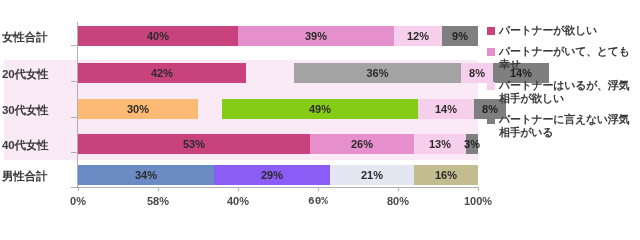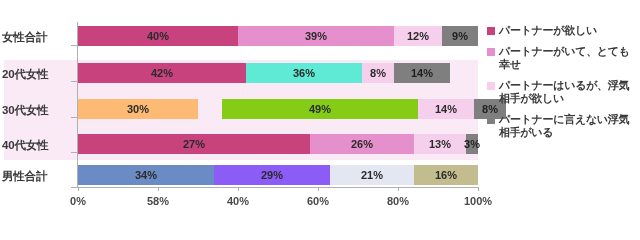--- a/index.html
+++ b/index.html
@@ -188,21 +188,21 @@
           <span>12%</span>
         </div>
         <div class="seg gray" style="width: 36px; background: rgb(127, 127, 127);">
           <span>9%</span>
         </div>
       </div>
       <div class="bar-row" style="top: 63px;">
         <div class="seg" style="width: 168px; background: rgb(200, 66, 126);">
           <span>42%</span>
         </div>
-        <div class="seg" style="width: 116px; background: #5eead4;">
+        <div class="seg" style="width: 167px; background: #a3a3a3; margin-left: 48px;">
           <span>36%</span>
         </div>
         <div class="seg" style="width: 32px; background: rgb(246, 207, 236);">
           <span>8%</span>
         </div>
         <div class="seg gray" style="width: 56px; background: rgb(127, 127, 127);">
           <span>14%</span>
         </div>
       </div>
       <div class="bar-row" style="top: 99px;">
@@ -214,21 +214,21 @@
         </div>
         <div class="seg" style="width: 56px; background: rgb(246, 207, 236);">
           <span>14%</span>
         </div>
         <div class="seg gray" style="width: 32px; background: rgb(127, 127, 127);">
           <span>8%</span>
         </div>
       </div>
       <div class="bar-row" style="top: 134px;">
         <div class="seg" style="width: 232px; background: rgb(200, 66, 126);">
-          <span>27%</span>
+          <span>53%</span>
         </div>
         <div class="seg" style="width: 104px; background: rgb(229, 144, 204);">
           <span>26%</span>
         </div>
         <div class="seg" style="width: 52px; background: rgb(246, 207, 236);">
           <span>13%</span>
         </div>
         <div class="seg gray" style="width: 12px; background: rgb(127, 127, 127);">
           <span>3%</span>
         </div>
@@ -245,21 +245,21 @@
         </div>
         <div class="seg" style="width: 64px; background: rgb(194, 188, 142); text-align: center;">
           <span>16%</span>
         </div>
       </div>
     </div>
   <div id="xtick-labels">
       <div class="xtick-label" style="left: 53px;">0%</div>
       <div class="xtick-label" style="left: 133px;">58%</div>
       <div class="xtick-label" style="left: 213px;">40%</div>
-      <div class="xtick-label" style="left: 293px;">60%</div>
+      <div class="xtick-label" style="left: 293px; font-family: Liberation Mono, monospace;">60%</div>
       <div class="xtick-label" style="left: 373px;">80%</div>
       <div class="xtick-label" style="left: 453px;">100%</div>
     </div>
 
   <div class="legend" id="legend">
       <div class="legend-item">
         <div class="legend-swatch" style="background: rgb(200, 66, 126);"></div>
         <div class="legend-text">パートナーが欲しい</div>
       </div>
       <div class="legend-item">

